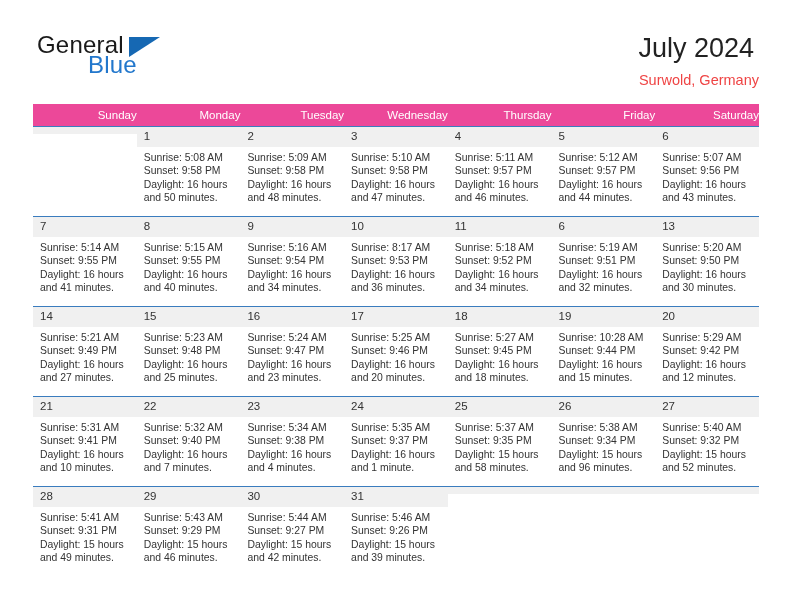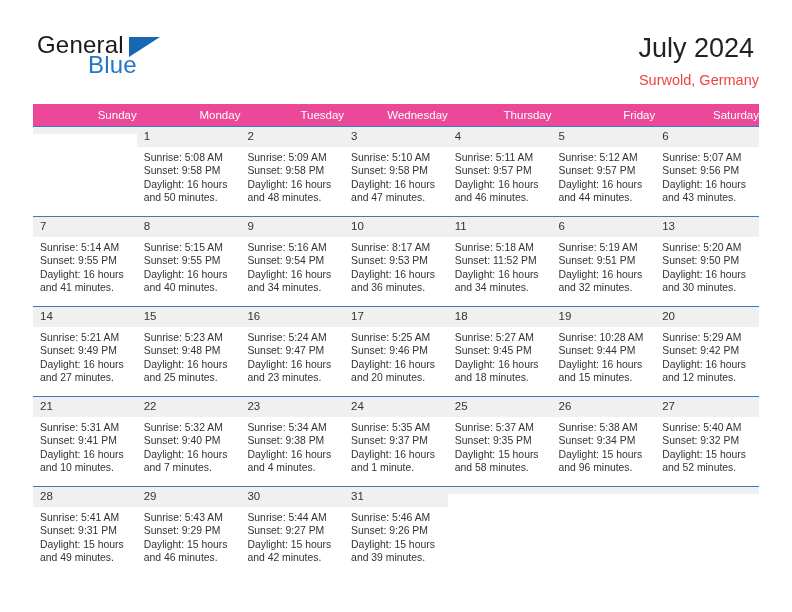--- a/index.html
+++ b/index.html
@@ -278,21 +278,21 @@
             <div>Sunrise: 8:17 AM</div>
             <div>Sunset: 9:53 PM</div>
             <div>Daylight: 16 hours</div>
             <div>and 36 minutes.</div>
           </div>
         </td>
         <td class="day">
           <div class="daynum">11</div>
           <div class="info">
             <div>Sunrise: 5:18 AM</div>
-            <div>Sunset: 11:52 PM</div>
+            <div>Sunset: 9:52 PM</div>
             <div>Daylight: 16 hours</div>
             <div>and 34 minutes.</div>
           </div>
         </td>
         <td class="day">
           <div class="daynum">6</div>
           <div class="info">
             <div>Sunrise: 5:19 AM</div>
             <div>Sunset: 9:51 PM</div>
             <div>Daylight: 16 hours</div>

